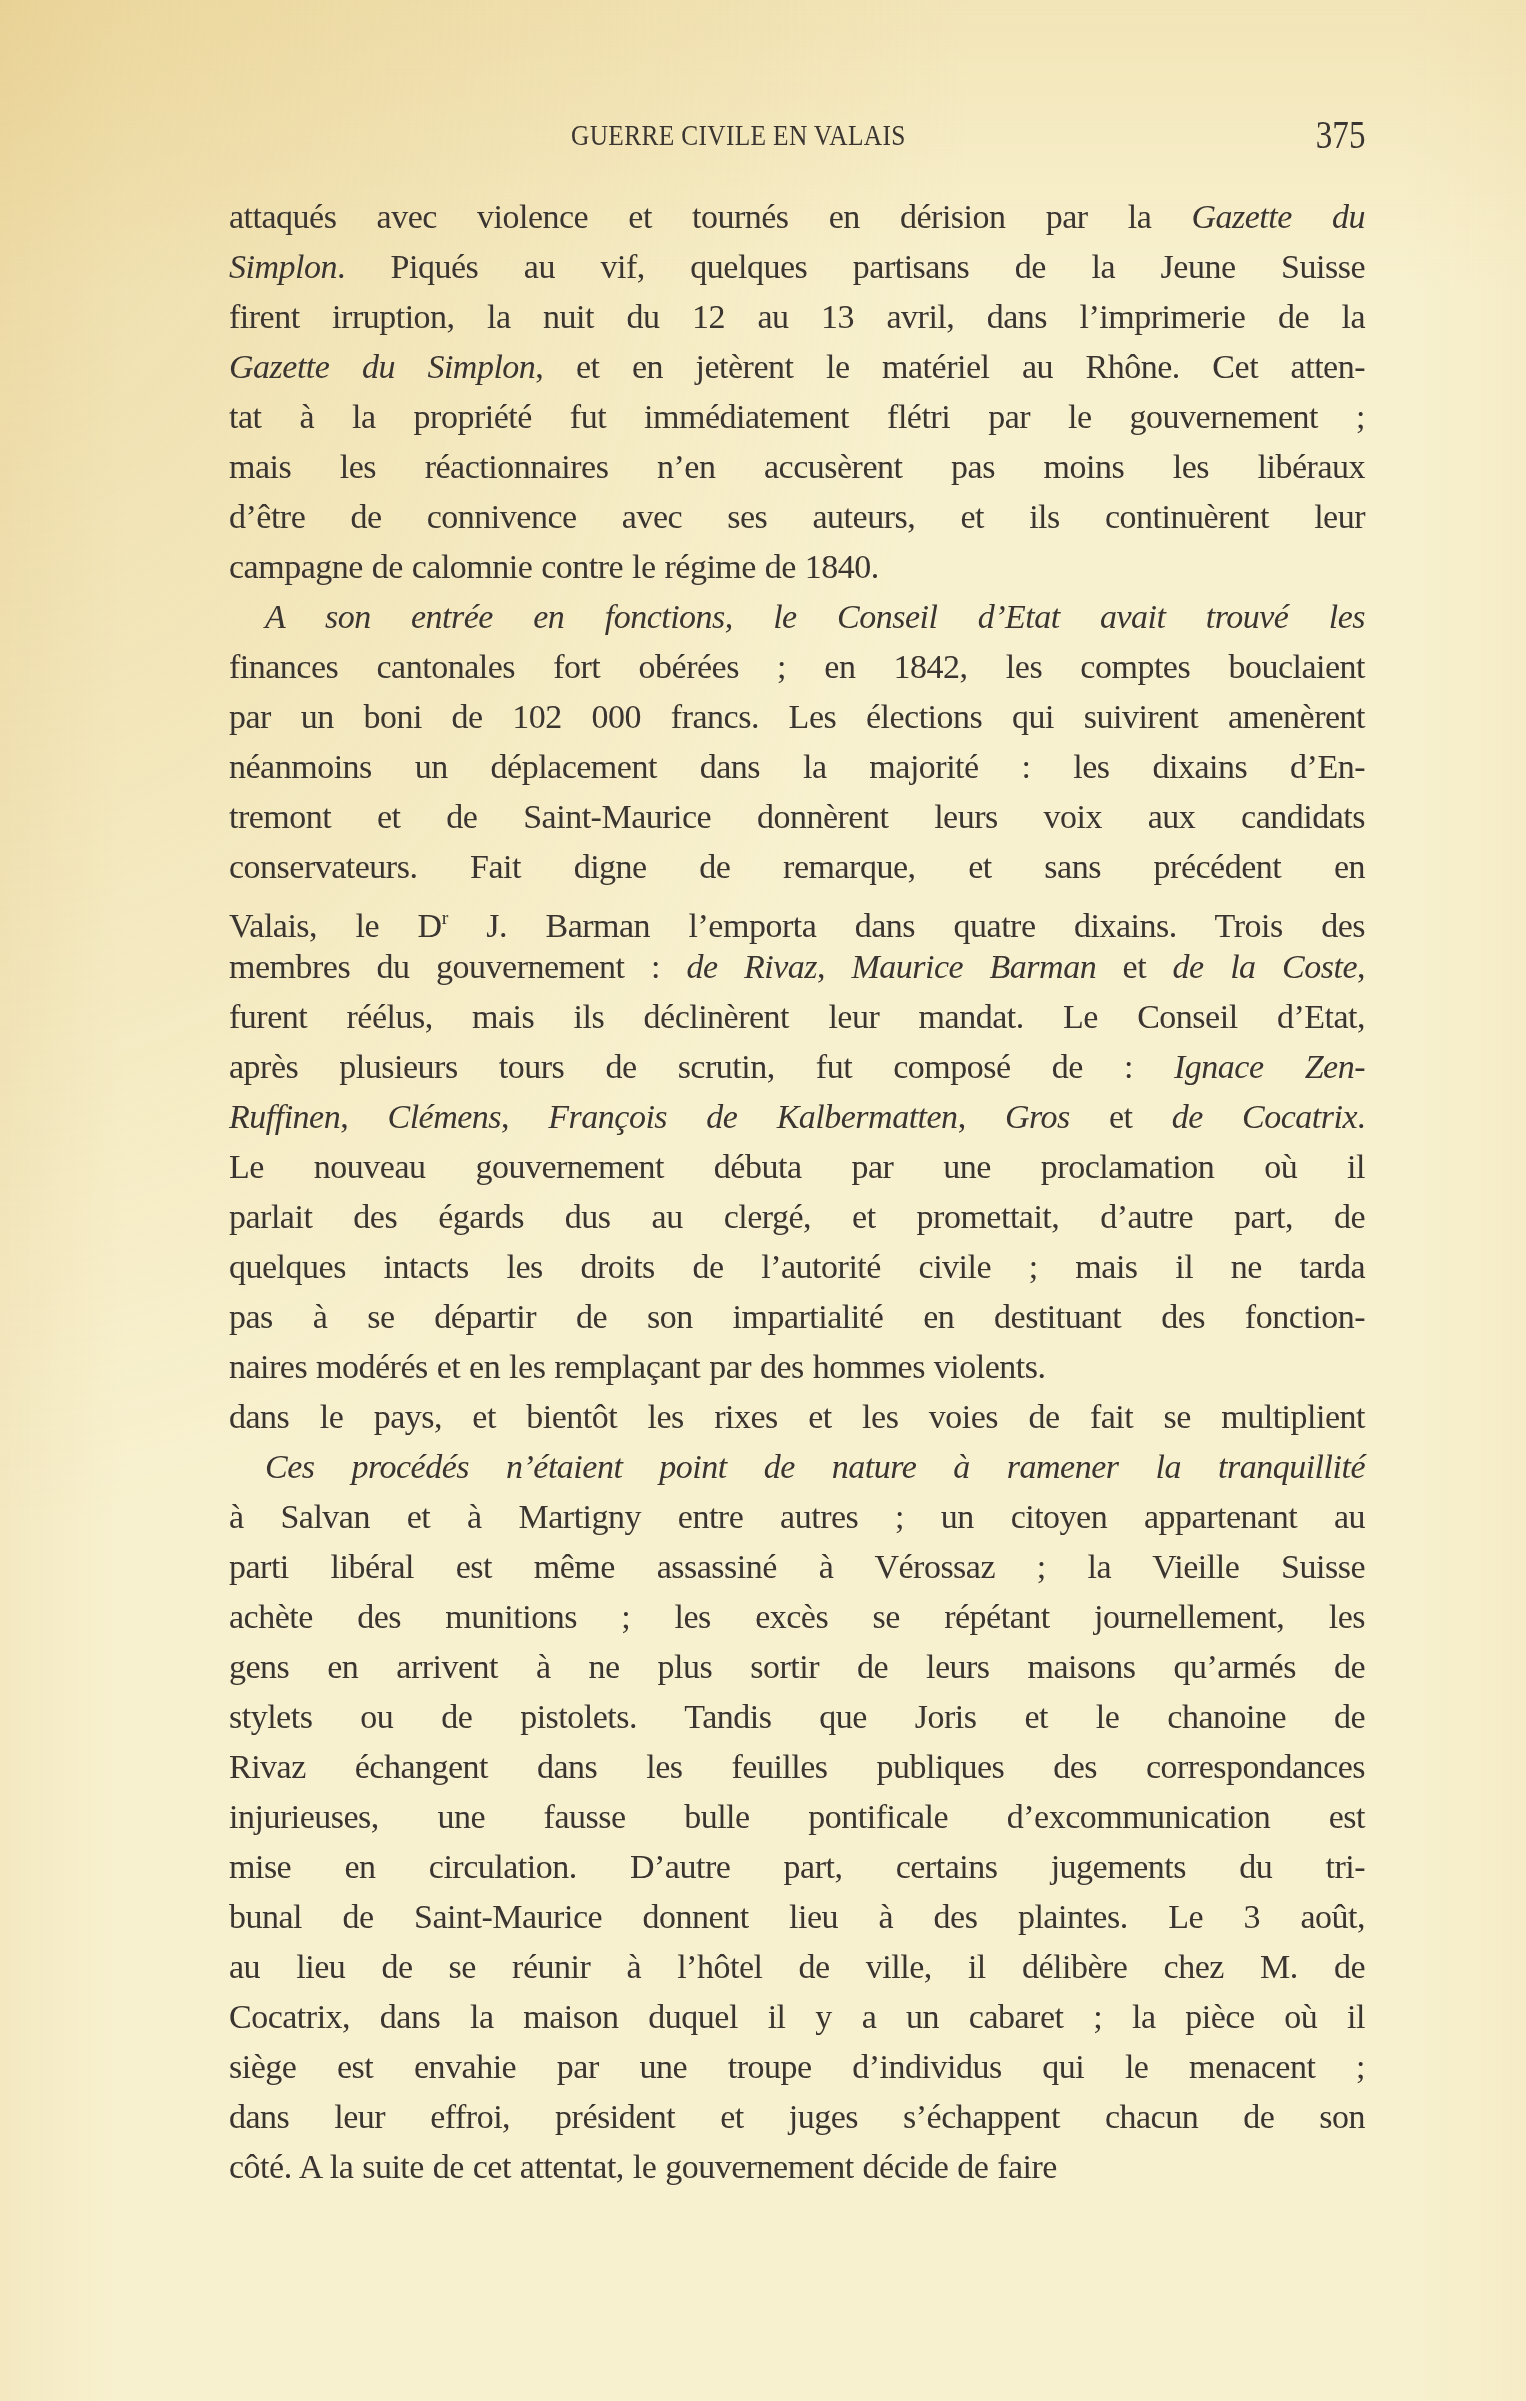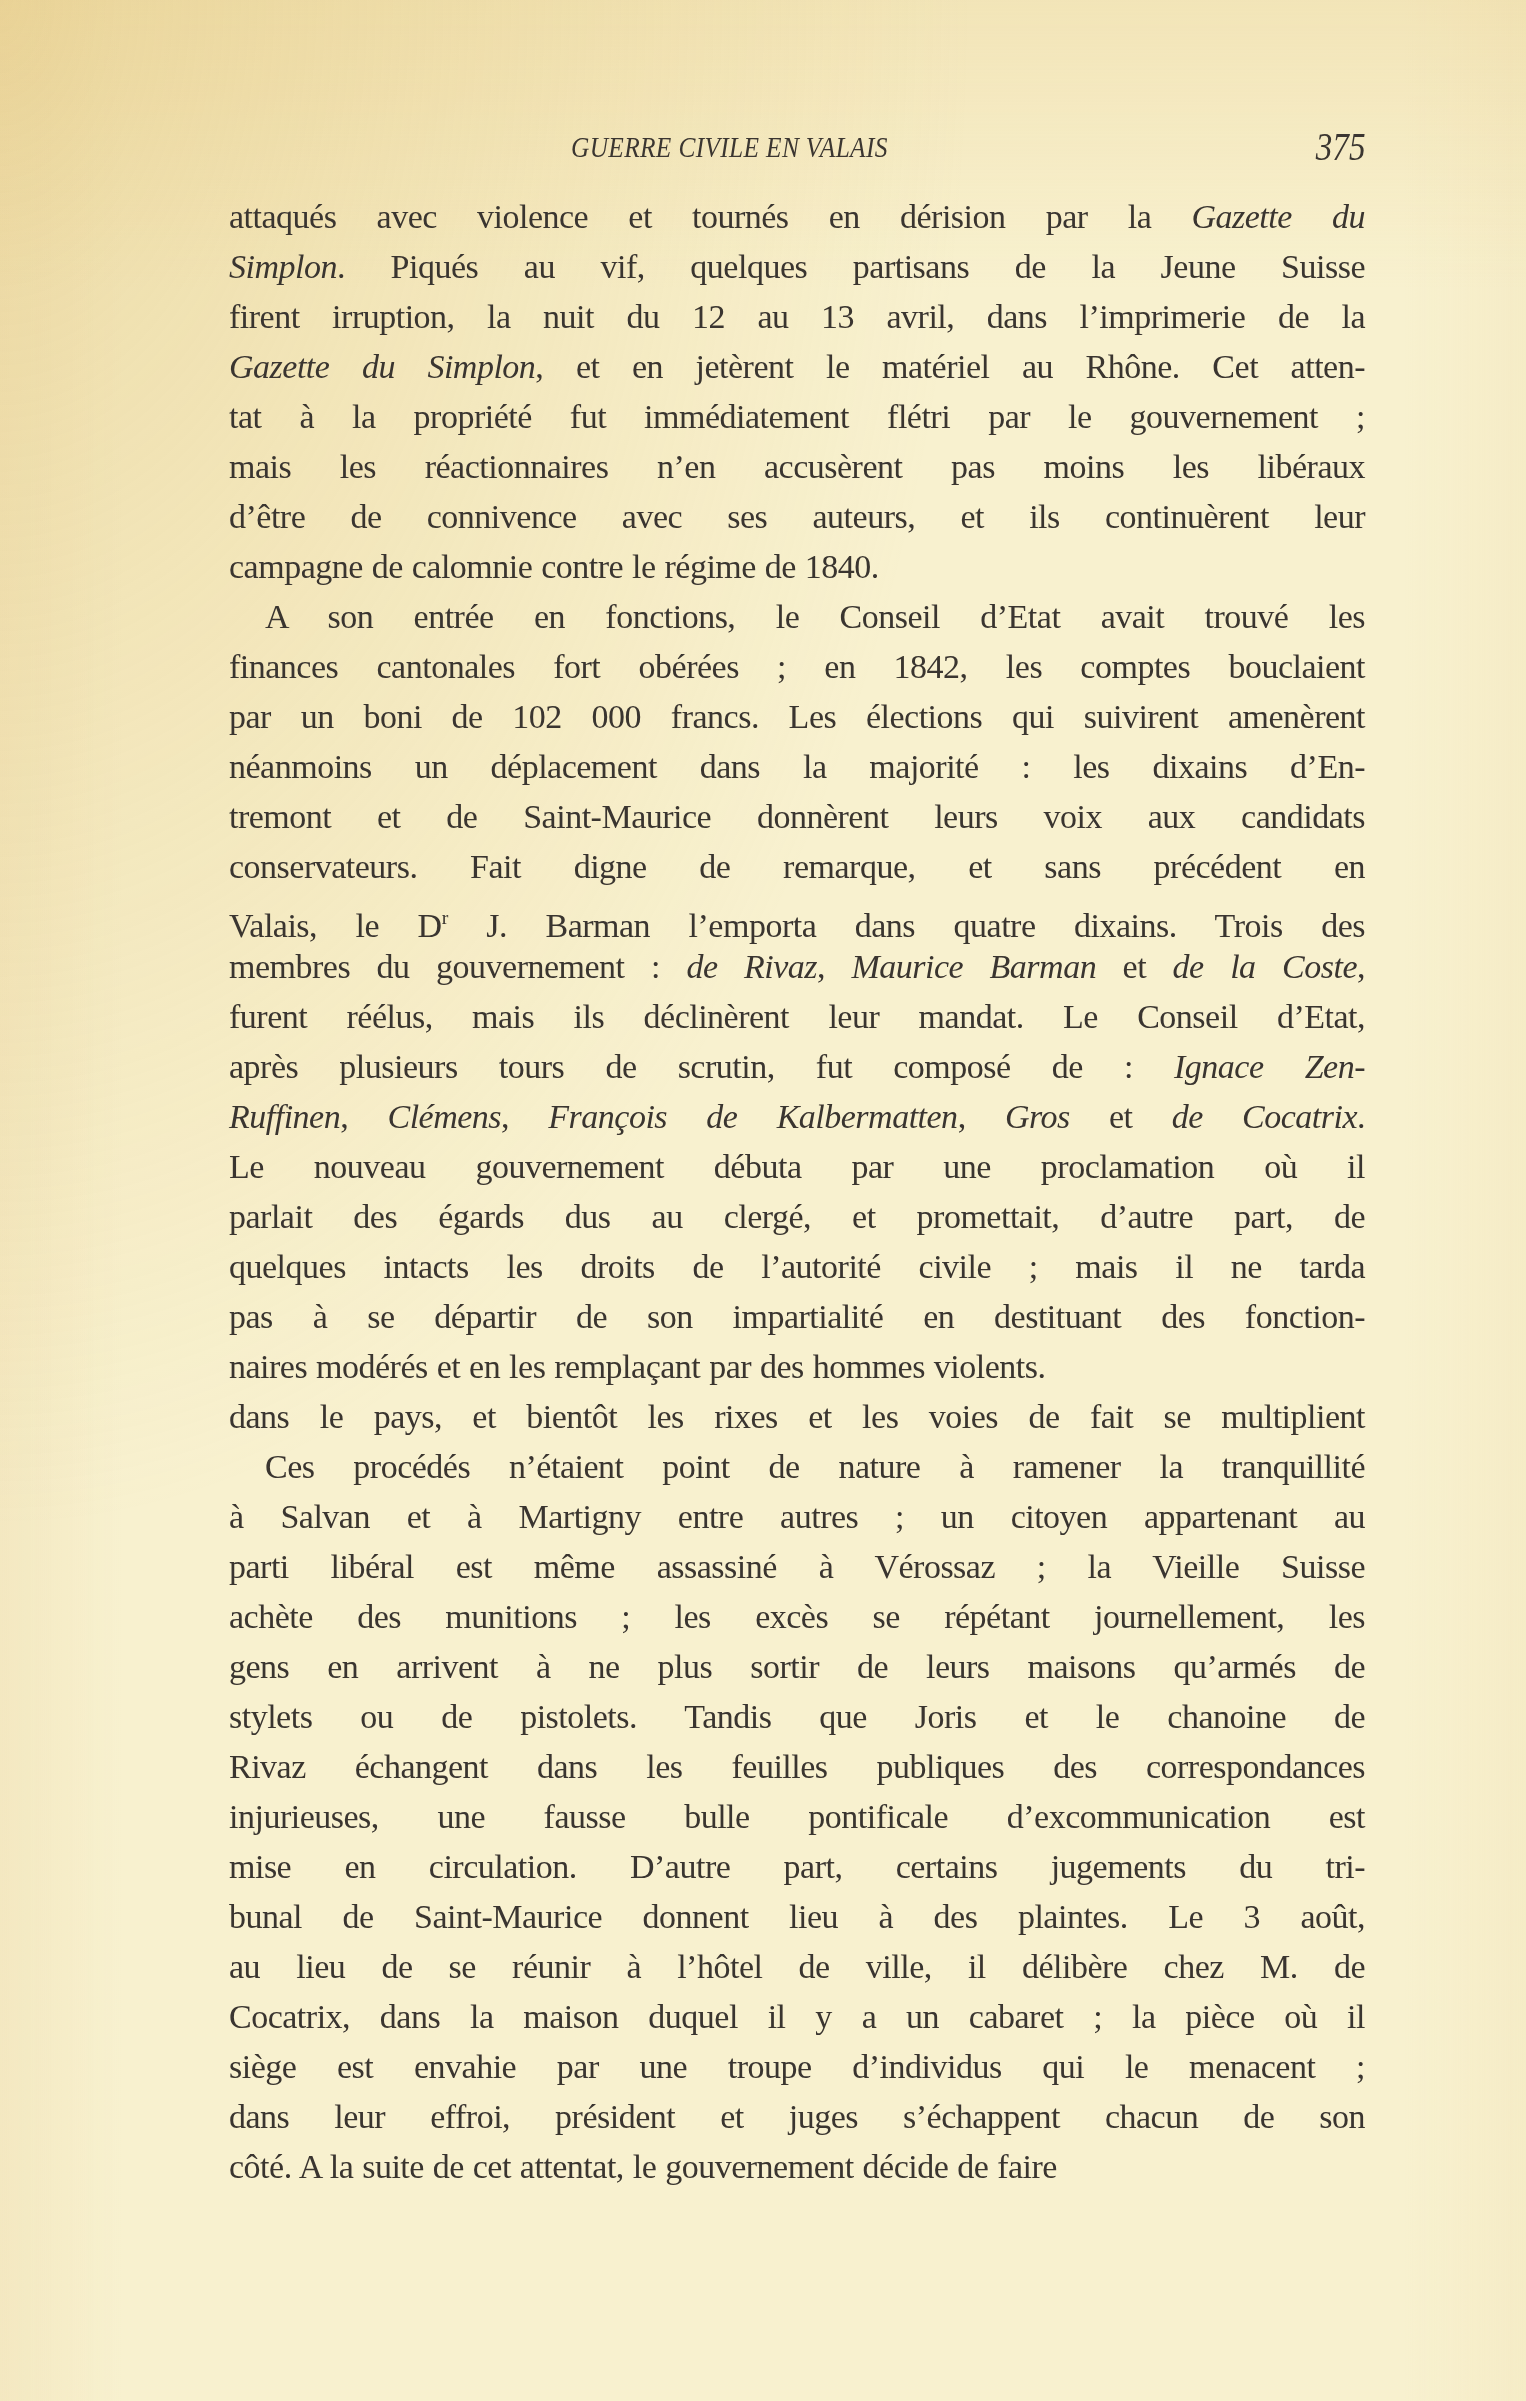--- a/index.html
+++ b/index.html
@@ -21,24 +21,23 @@
     }
     .page {
       position: absolute;
       left: 0; top: 0;
       width: 1527px;
       height: 2401px;
     }
     .running-head {
       position: absolute;
       left: 201px;
-      top: 124px;
+      top: 112px;
       width: 1164px;
       height: 45px;
-      font-style: italic;
     }
     .running-title {
       position: absolute;
       left: 370px;
       top: 7.2px;
       font-size: 29.5px;
       letter-spacing: 0.4px;
       transform: scaleX(0.86);
       transform-origin: left center;
       color: #3b3631;
@@ -71,20 +70,21 @@
       color: #3a3530;
       letter-spacing: -0.5px;
       word-spacing: 0.9px;
       margin-left: 28px;
     }
     .line.last {
       text-align-last: left;
     }
     .line.indent {
       padding-left: 36px;
+      font-style: italic;
     }
     .line span.it {
       font-style: italic;
     }
     .sup {
       font-size: 19.7px;
       vertical-align: 12.5px;
     }
   </style>
 </head>

